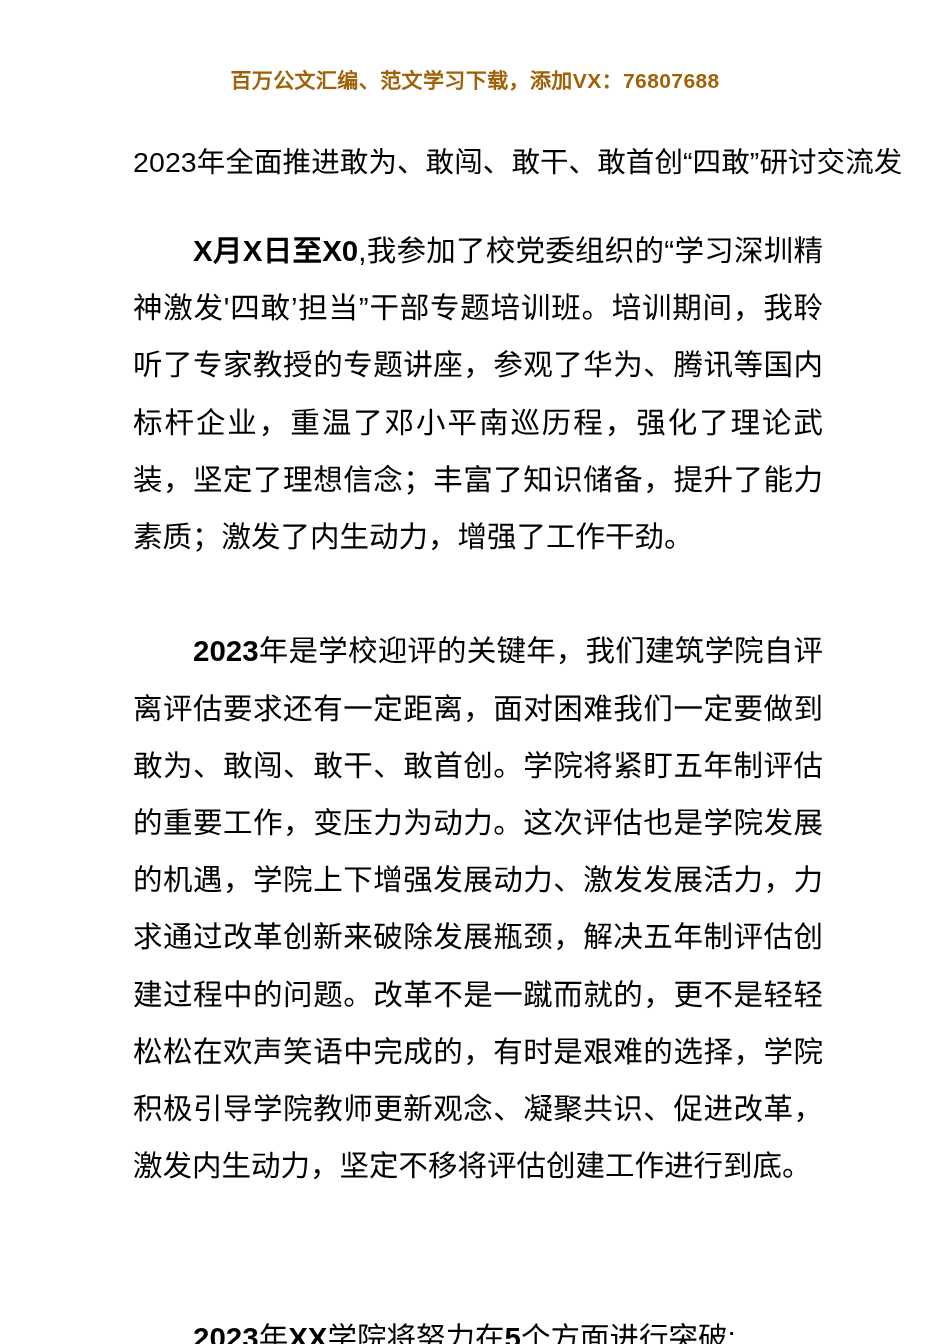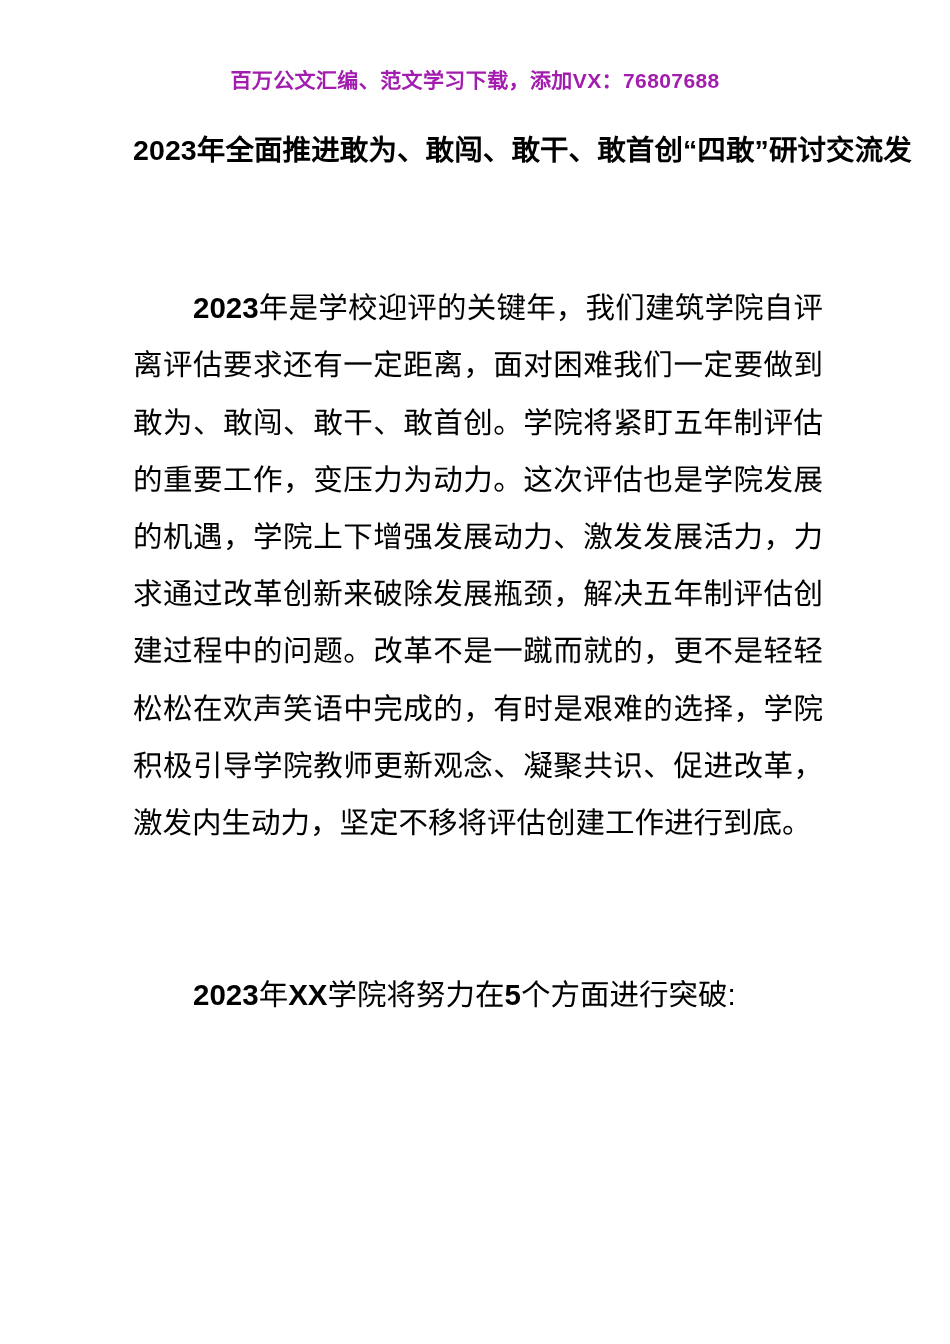--- a/index.html
+++ b/index.html
@@ -25,37 +25,37 @@
     box-sizing: border-box;
   }
 
   
   .promo-header {
     position: absolute;
     top: 66px;
     left: 0;
     width: 950px;
     text-align: center;
-    color: #a21caf;
+    color: #a16207;
     font-size: 21px;
     font-weight: 700;
     letter-spacing: 0.4px;
     line-height: 30px;
     white-space: nowrap;
   }
 
   
   .doc-title {
     position: absolute;
-    top: 124px;
+    top: 136px;
     left: 133px;
     width: 690px;
     text-align: center;
     font-size: 28.5px;
-    font-weight: 700;
+    font-weight: 400;
     line-height: 53px;
     letter-spacing: 0.1px;
     text-align-last: center;
   }
   .doc-title .tline {
     display: block;
   }
   .doc-title .tline-1 {
     text-align: justify;
     text-align-last: justify;
@@ -112,20 +112,21 @@
 <div class="page">
 
   <div class="promo-header">百万公文汇编、范文学习下载，添加VX：76807688</div>
 
   <div class="doc-title">
     <span class="tline tline-1">2023年全面推进敢为、敢闯、敢干、敢首创“四敢”研讨交流发</span>
   </div>
 
   <div class="body-block">
 
+    <p class="para indent"><span class="lat">X月X日至X0</span><span>,我参加了校党委组织的“学习深圳精神激发'四敢’担当”干部专题培训班。培训期间，我聆听了专家教授的专题讲座，参观了华为、腾讯等国内标杆企业，重温了邓小平南巡历程，强化了理论武装，坚定了理想信念；丰富了知识储备，提升了能力素质；激发了内生动力，增强了工作干劲。</span></p>
 
     <div class="spacer-line"></div>
 
     <p class="para indent"><span class="lat">2023</span><span>年是学校迎评的关键年，我们建筑学院自评离评估要求还有一定距离，面对困难我们一定要做到敢为、敢闯、敢干、敢首创。学院将紧盯五年制评估的重要工作，变压力为动力。这次评估也是学院发展的机遇，学院上下增强发展动力、激发发展活力，力求通过改革创新来破除发展瓶颈，解决五年制评估创建过程中的问题。改革不是一蹴而就的，更不是轻轻松松在欢声笑语中完成的，有时是艰难的选择，学院积极引导学院教师更新观念、凝聚共识、促进改革，激发内生动力，坚定不移将评估创建工作进行到底。</span></p>
 
     <div class="spacer-line tall"></div>
 
     <p class="heading-line"><span class="lat">2023</span><span>年</span><span class="lat">XX</span><span>学院将努力在</span><span class="lat">5</span><span>个方面进行突破:</span></p>
 
   </div>

